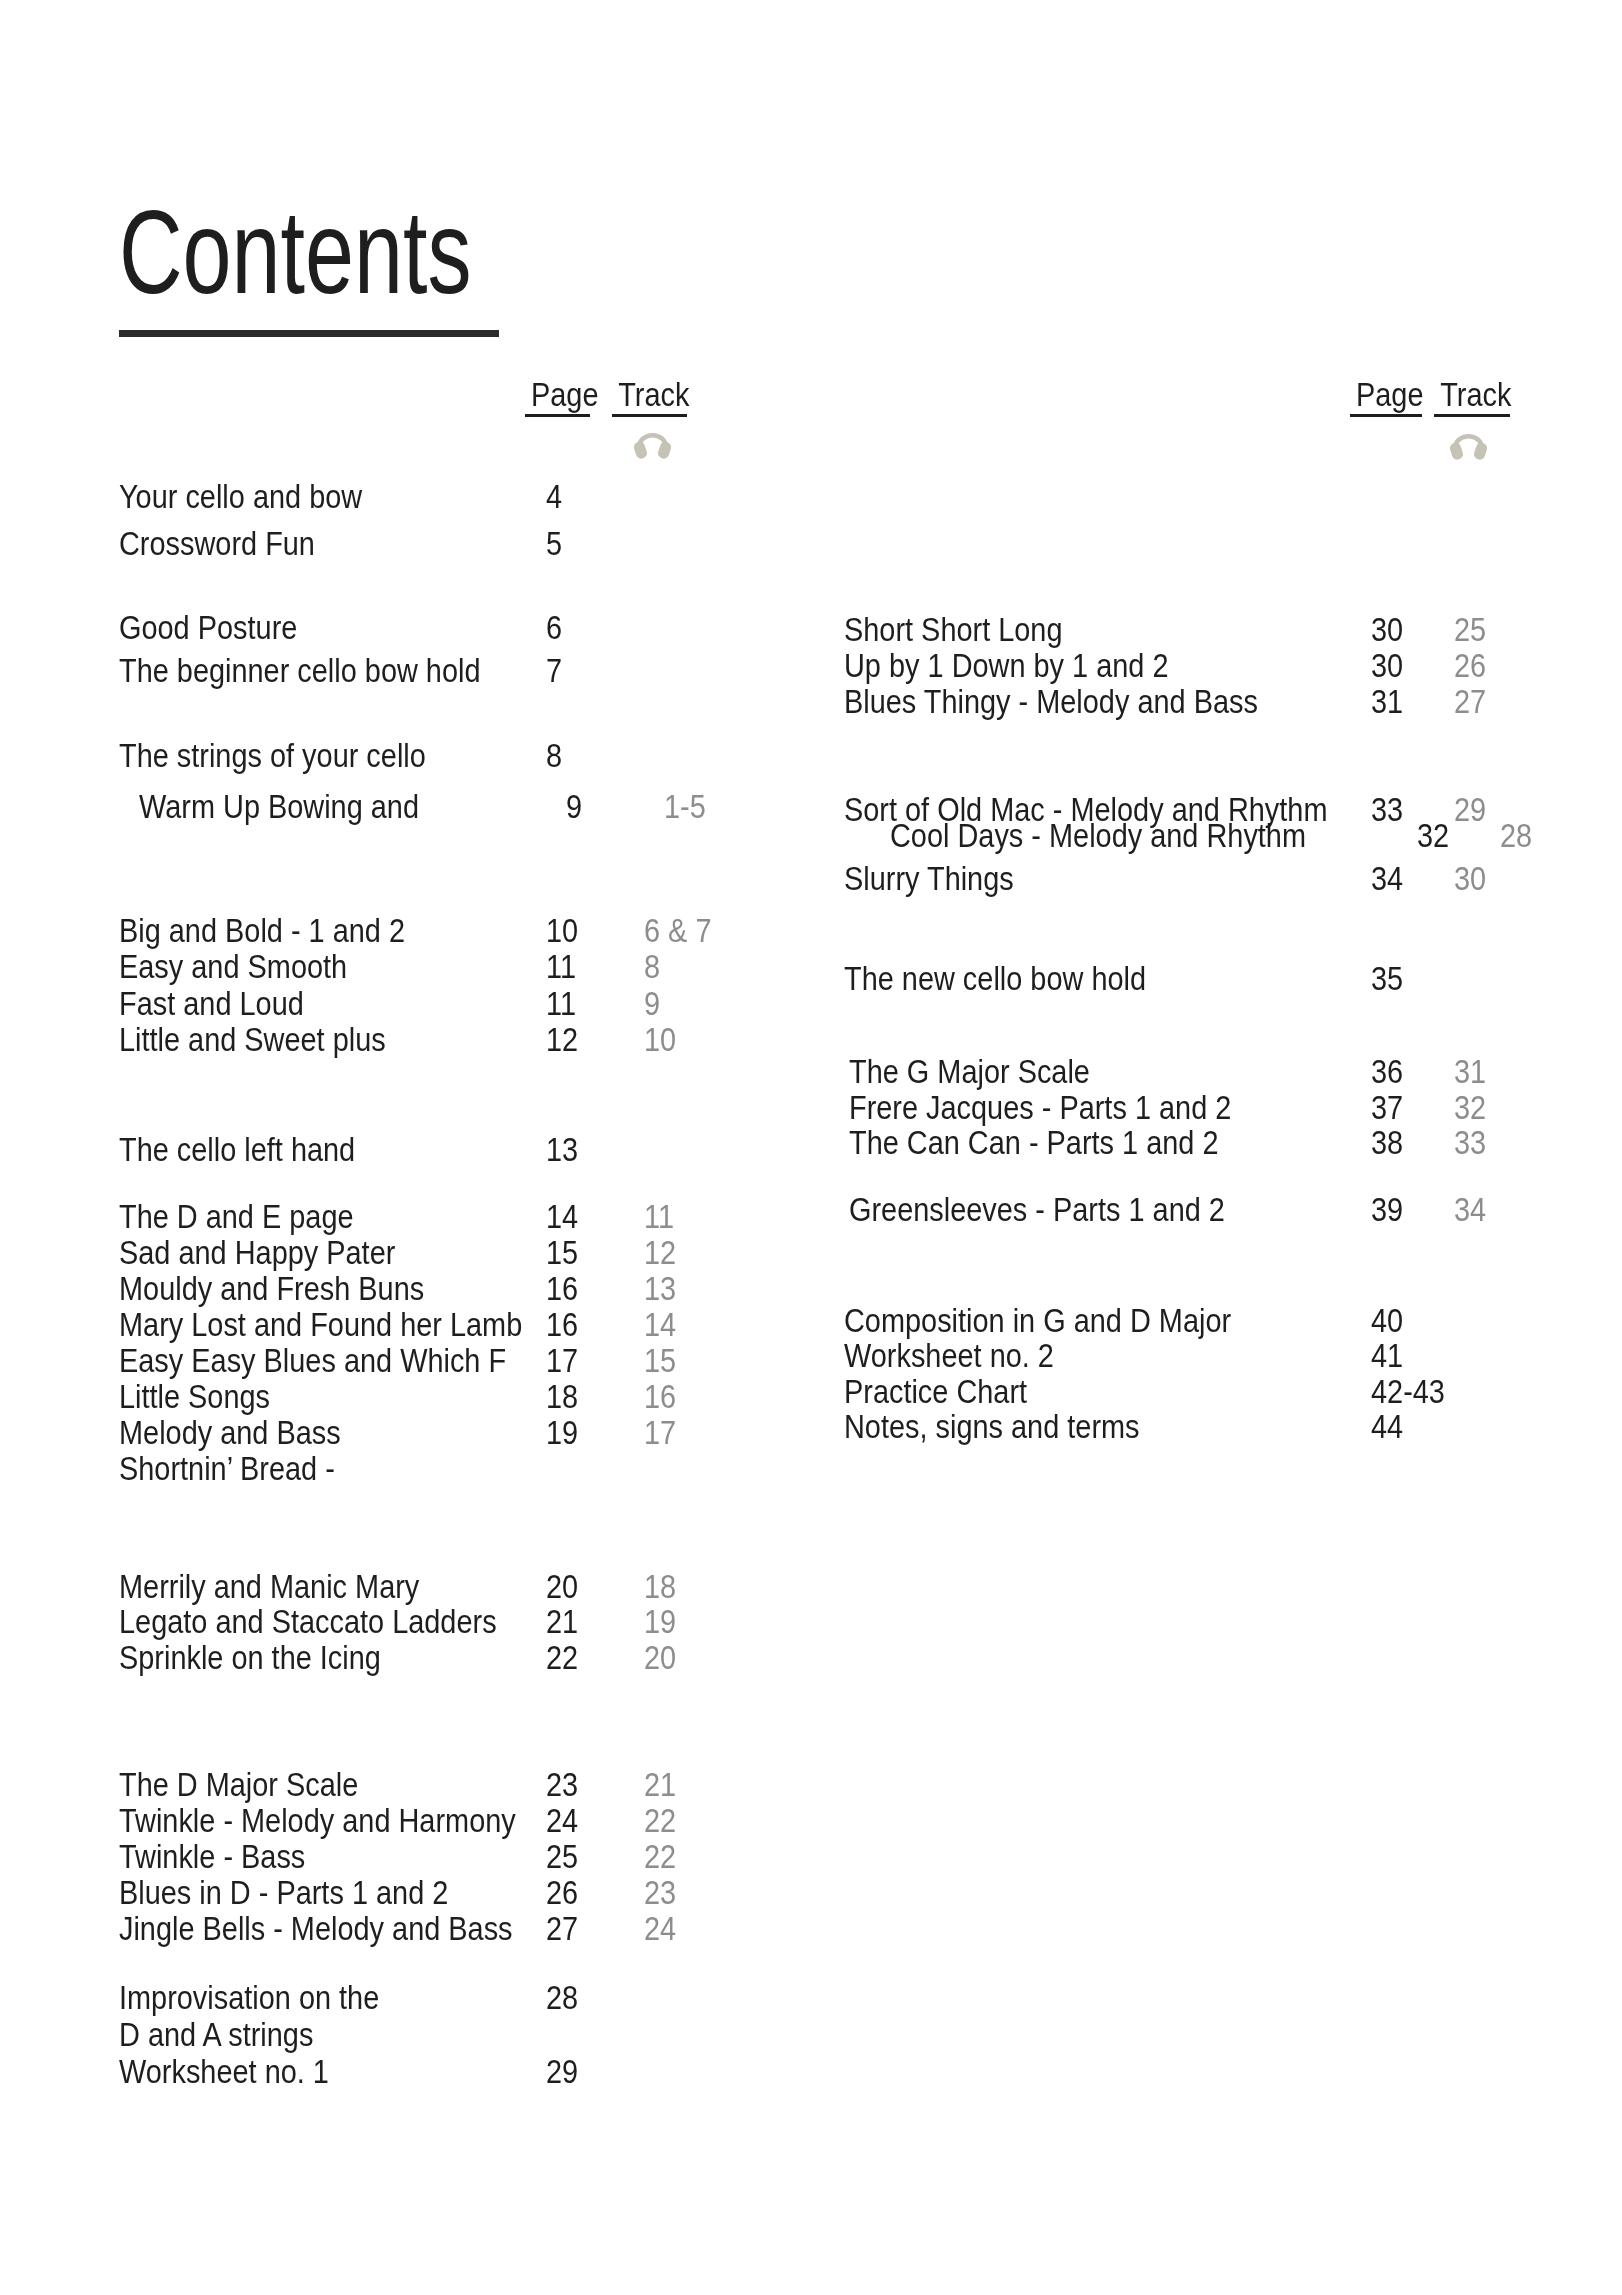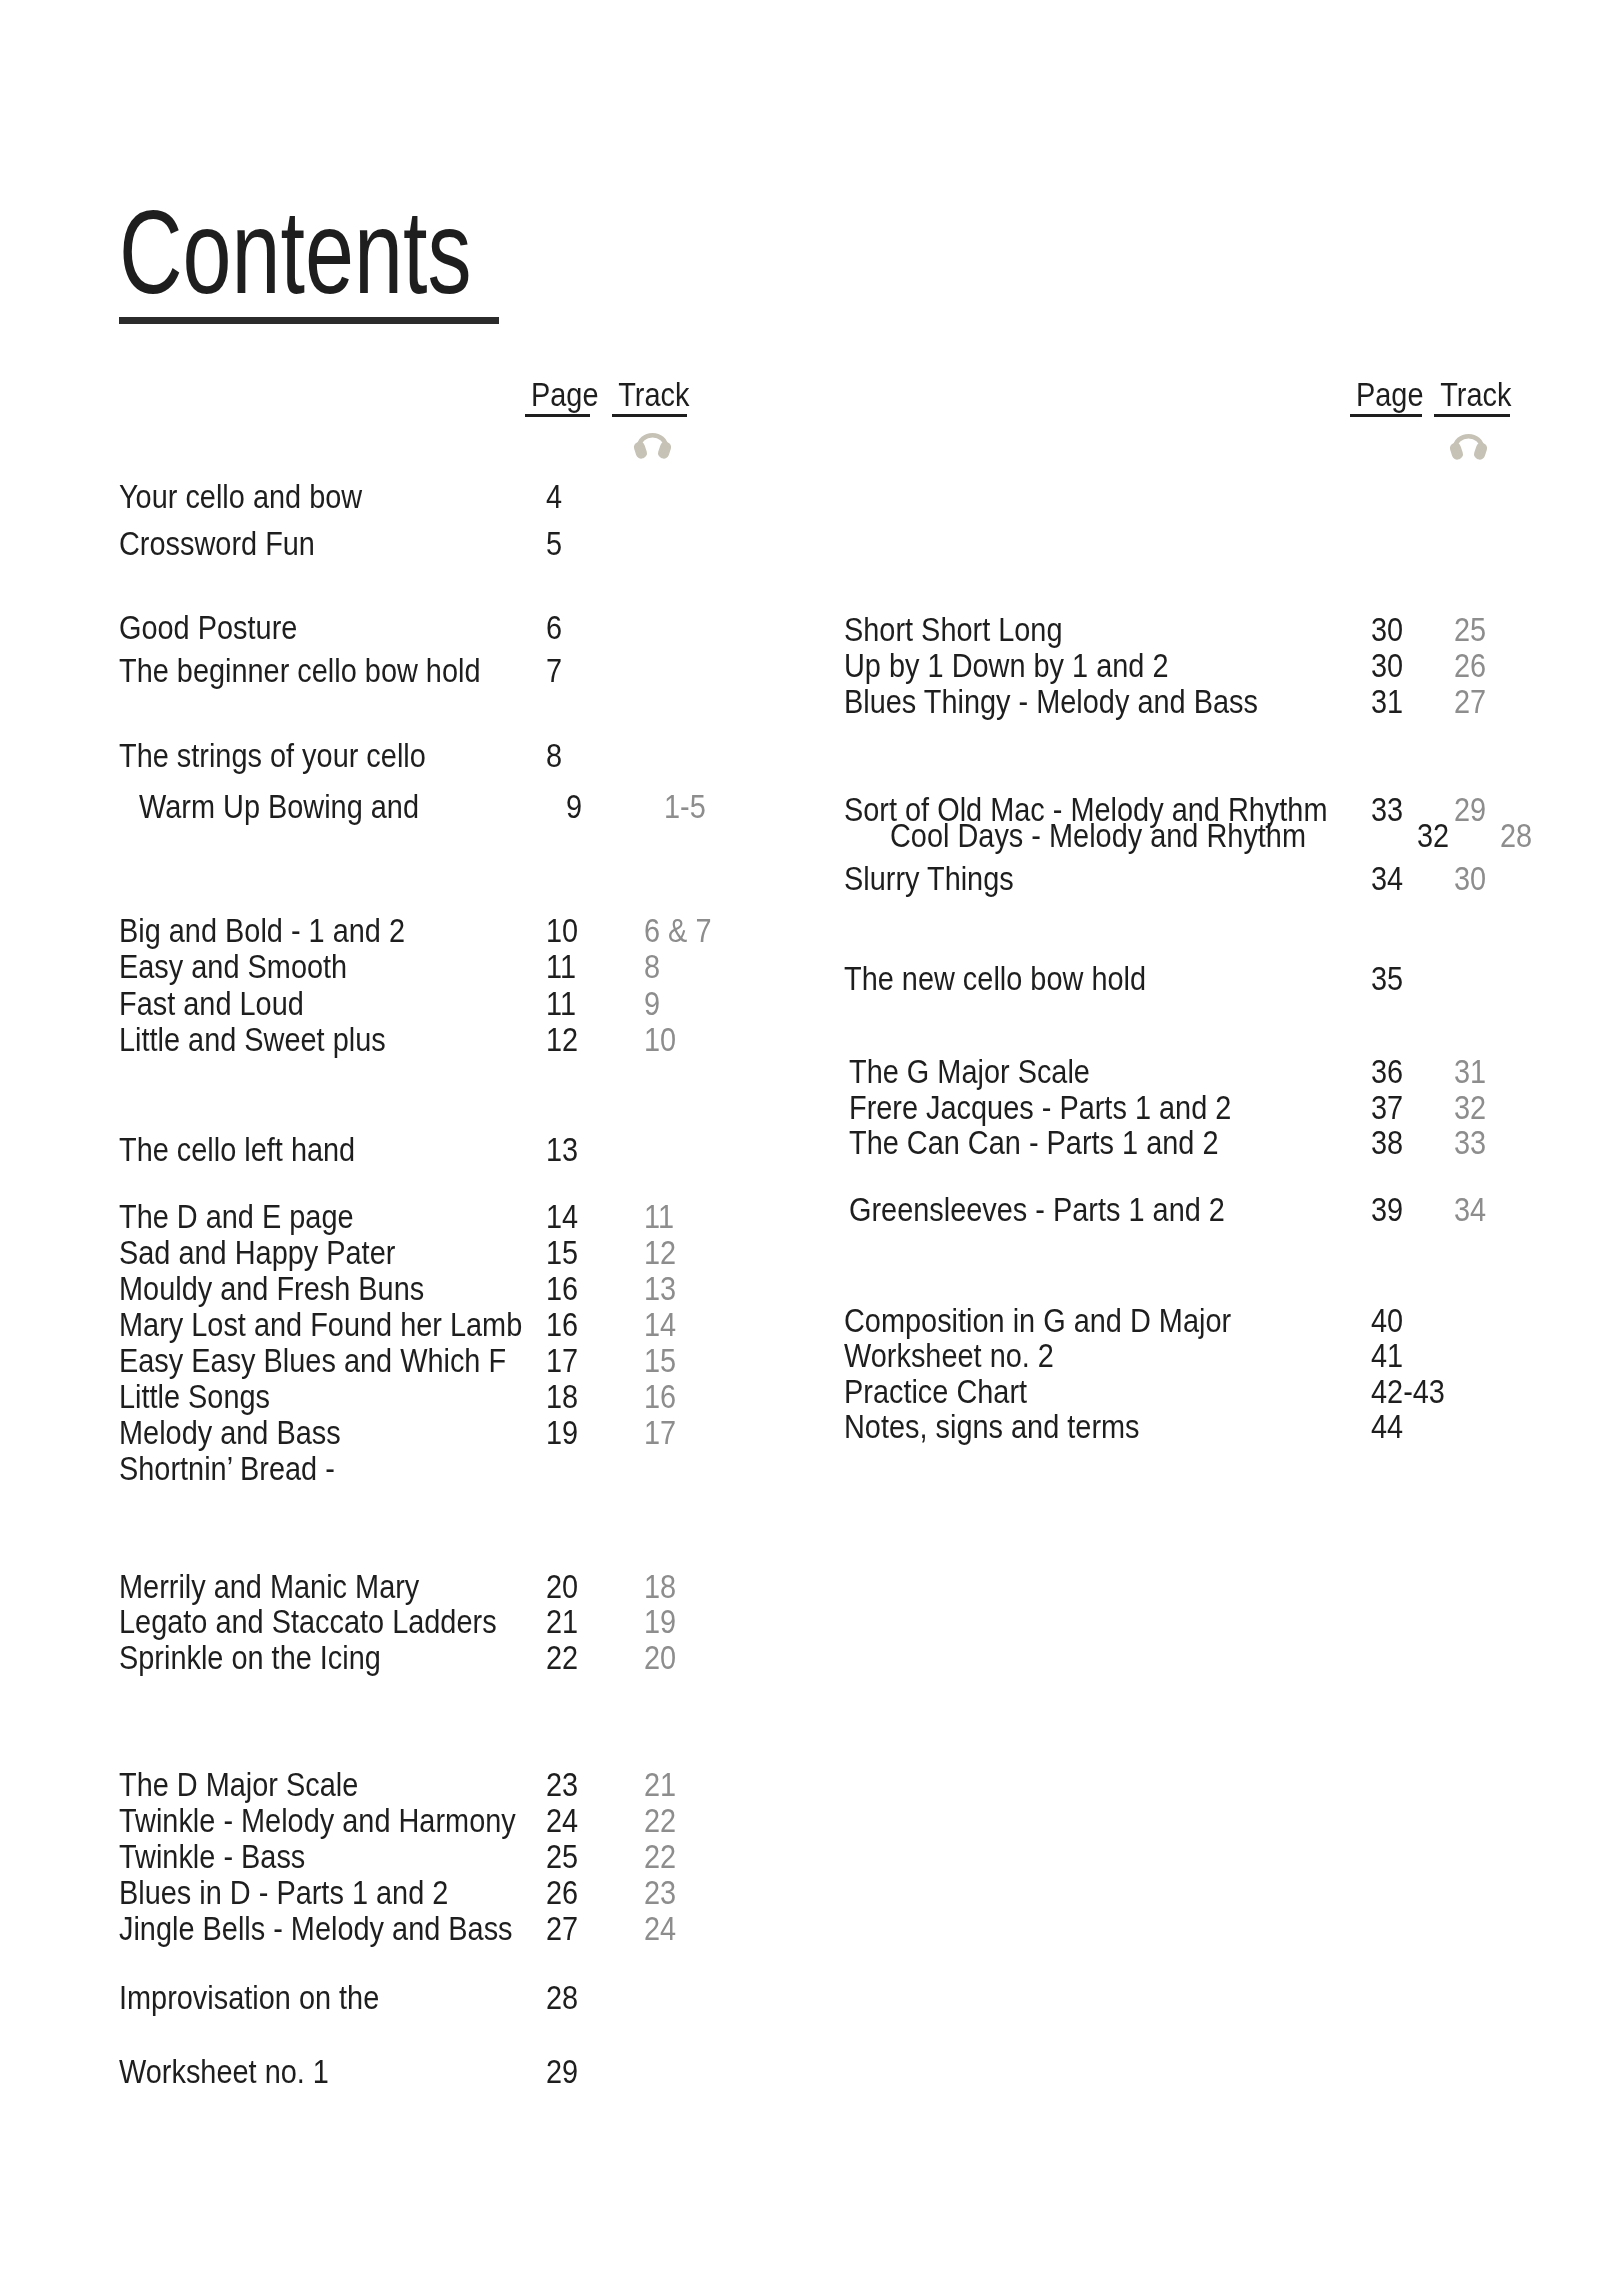--- a/index.html
+++ b/index.html
@@ -3,21 +3,21 @@
 <meta charset="utf-8">
 <style>
   html,body{margin:0;padding:0;background:#e8e8e8}
   .page{position:relative;width:1623px;height:2295px;background:#ffffff;
         font-family:"Liberation Sans","DejaVu Sans",sans-serif;color:#1e1e1e;overflow:hidden}
   
   .tx{display:inline-block;transform:scaleX(0.85);transform-origin:0 50%;white-space:nowrap}
   
   .title{position:absolute;left:119px;top:191px;width:380px;margin:0;
          font-size:119px;font-weight:400;line-height:1.02;
-         border-bottom:7.2px solid #2b2b2b;padding-bottom:5px}
+         border-bottom:7.2px solid #2b2b2b;padding-bottom:18px}
   .title .tx{transform:scaleX(0.74)}
   
   .colhead{position:absolute;top:377px;font-size:34px;line-height:34px;text-align:center;
            border-bottom:3.3px solid #1e1e1e;padding-bottom:3.3px}
   .colhead .tx{transform-origin:50% 50%}
   #lh-page{left:525px;width:65px}
   #lh-track{left:612px;width:75px}
   #rh-page{left:1350px;width:72px}
   #rh-track{left:1434px;width:76px}
   
@@ -234,20 +234,21 @@
       <div class="entry" style="left: 119px; top: 1910px; width: 661px; line-height: 36px;">
         <div class="titlelines">
           <div><span class="tx">Jingle Bells - Melody and Bass</span></div>
         </div>
         <span class="num page-num" style="left: 427px;"><span class="tx">27</span></span>
         <span class="num track-num" style="left: 525px;"><span class="tx">24</span></span>
       </div>
       <div class="entry" style="left: 119px; top: 1979px; width: 661px; line-height: 37px;">
         <div class="titlelines">
           <div><span class="tx">Improvisation on the</span></div>
+          <div><span class="tx">D and A strings</span></div>
         </div>
         <span class="num page-num" style="left: 427px;"><span class="tx">28</span></span>
       </div>
       <div class="entry" style="left: 119px; top: 2053px; width: 661px; line-height: 37px;">
         <div class="titlelines">
           <div><span class="tx">Worksheet no. 1</span></div>
         </div>
         <span class="num page-num" style="left: 427px;"><span class="tx">29</span></span>
       </div>
     </div>

